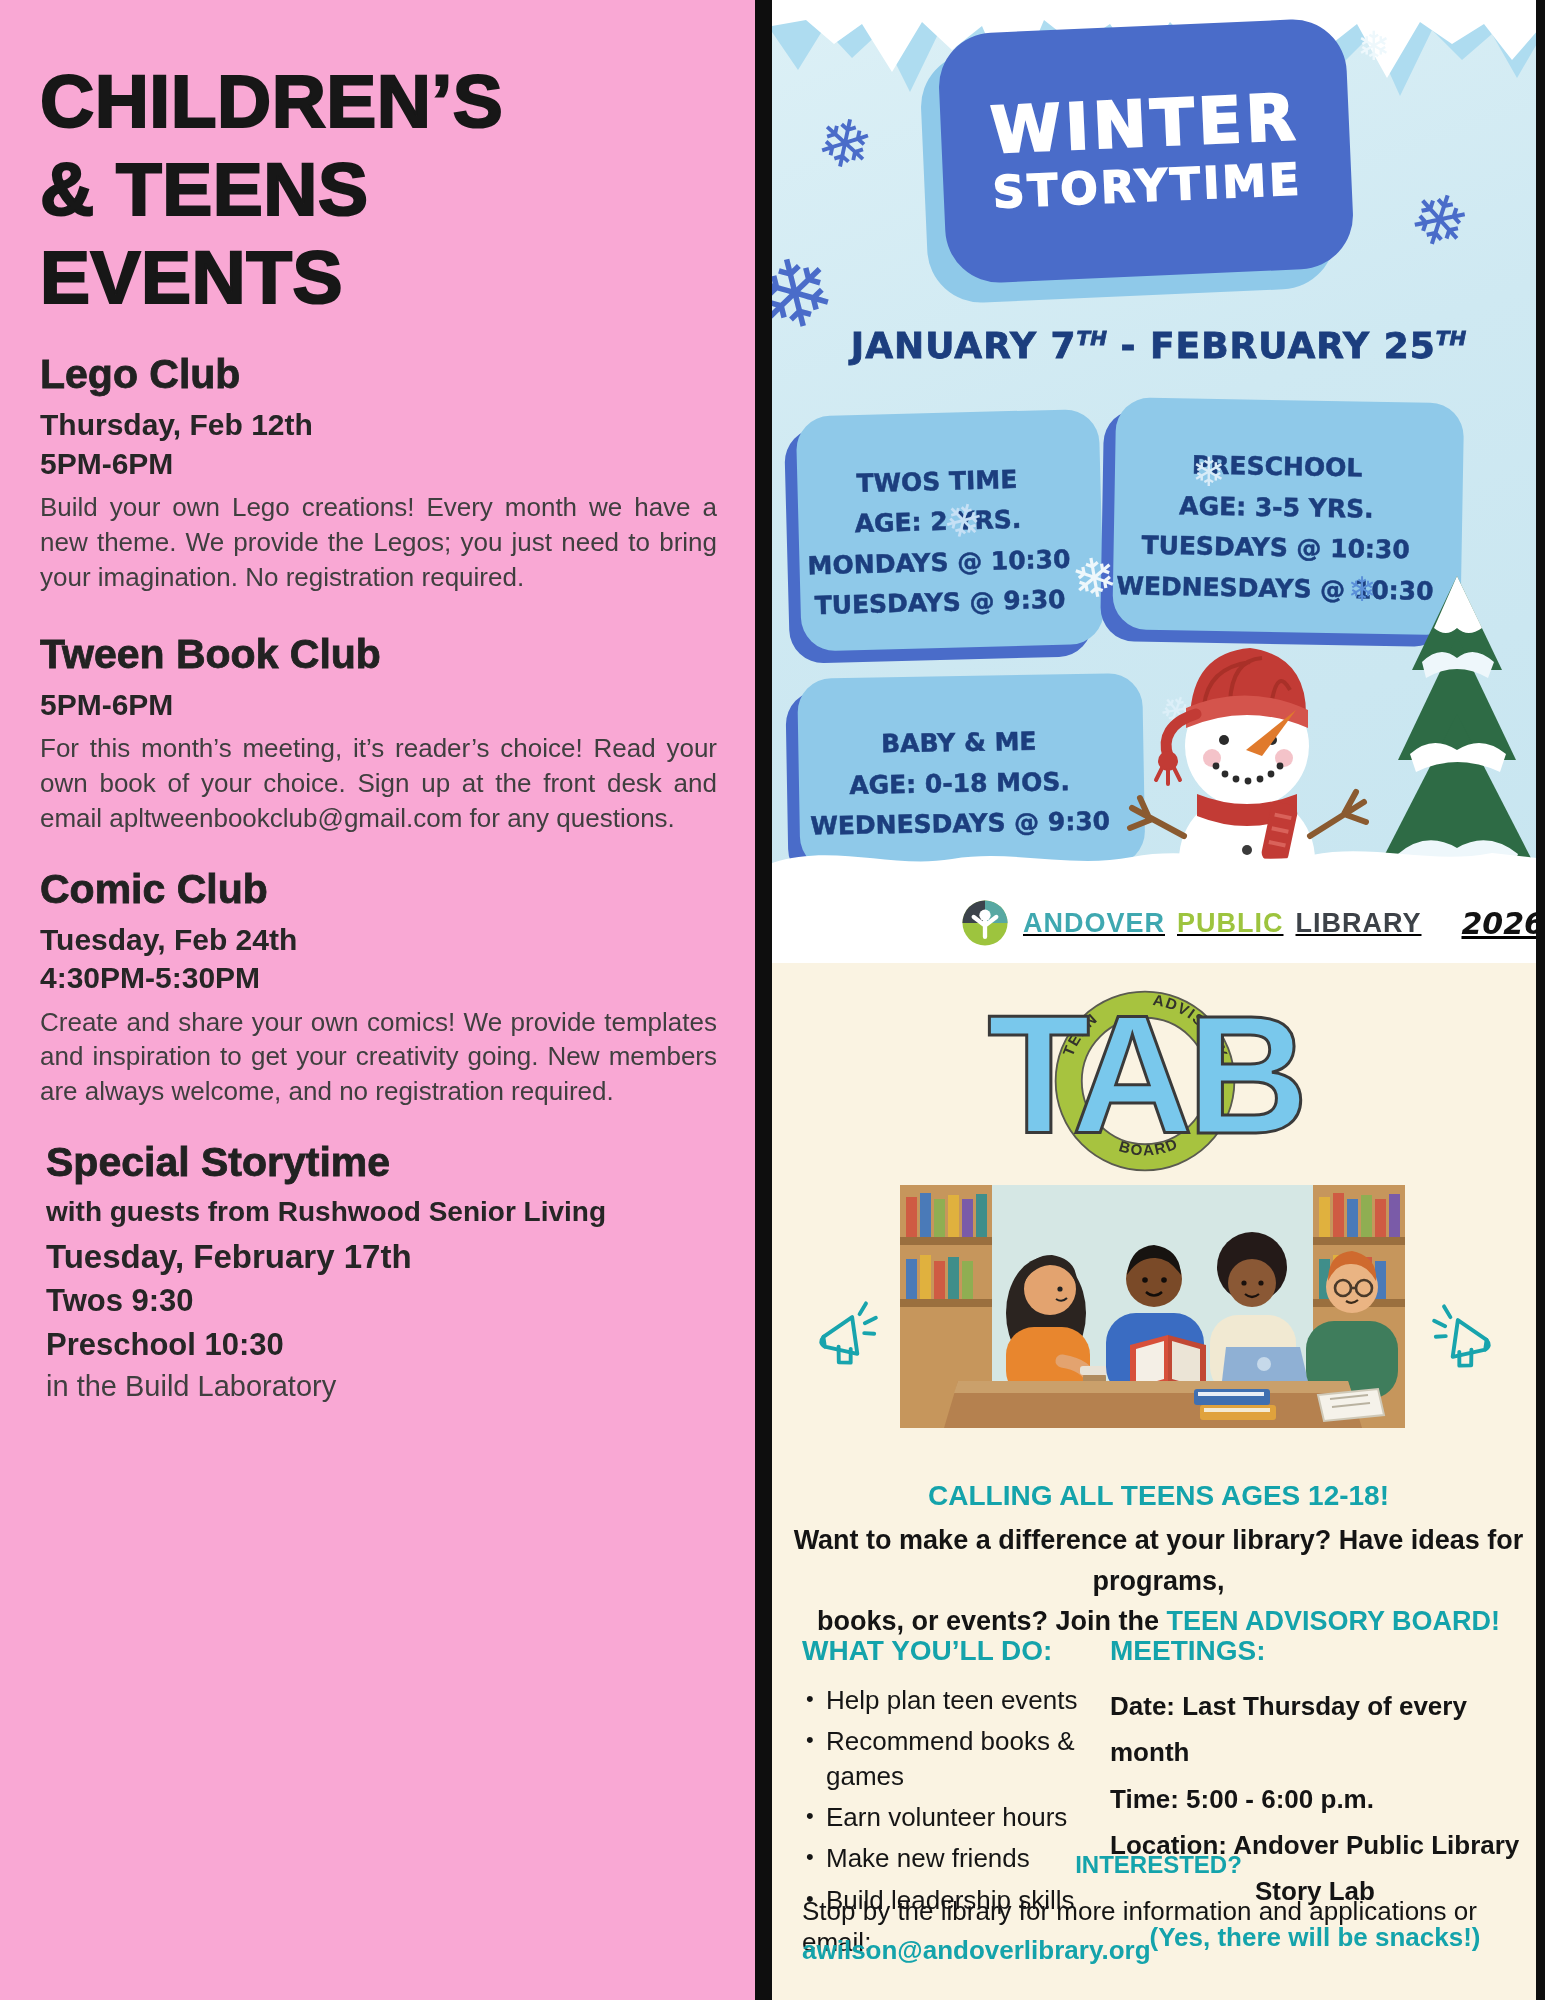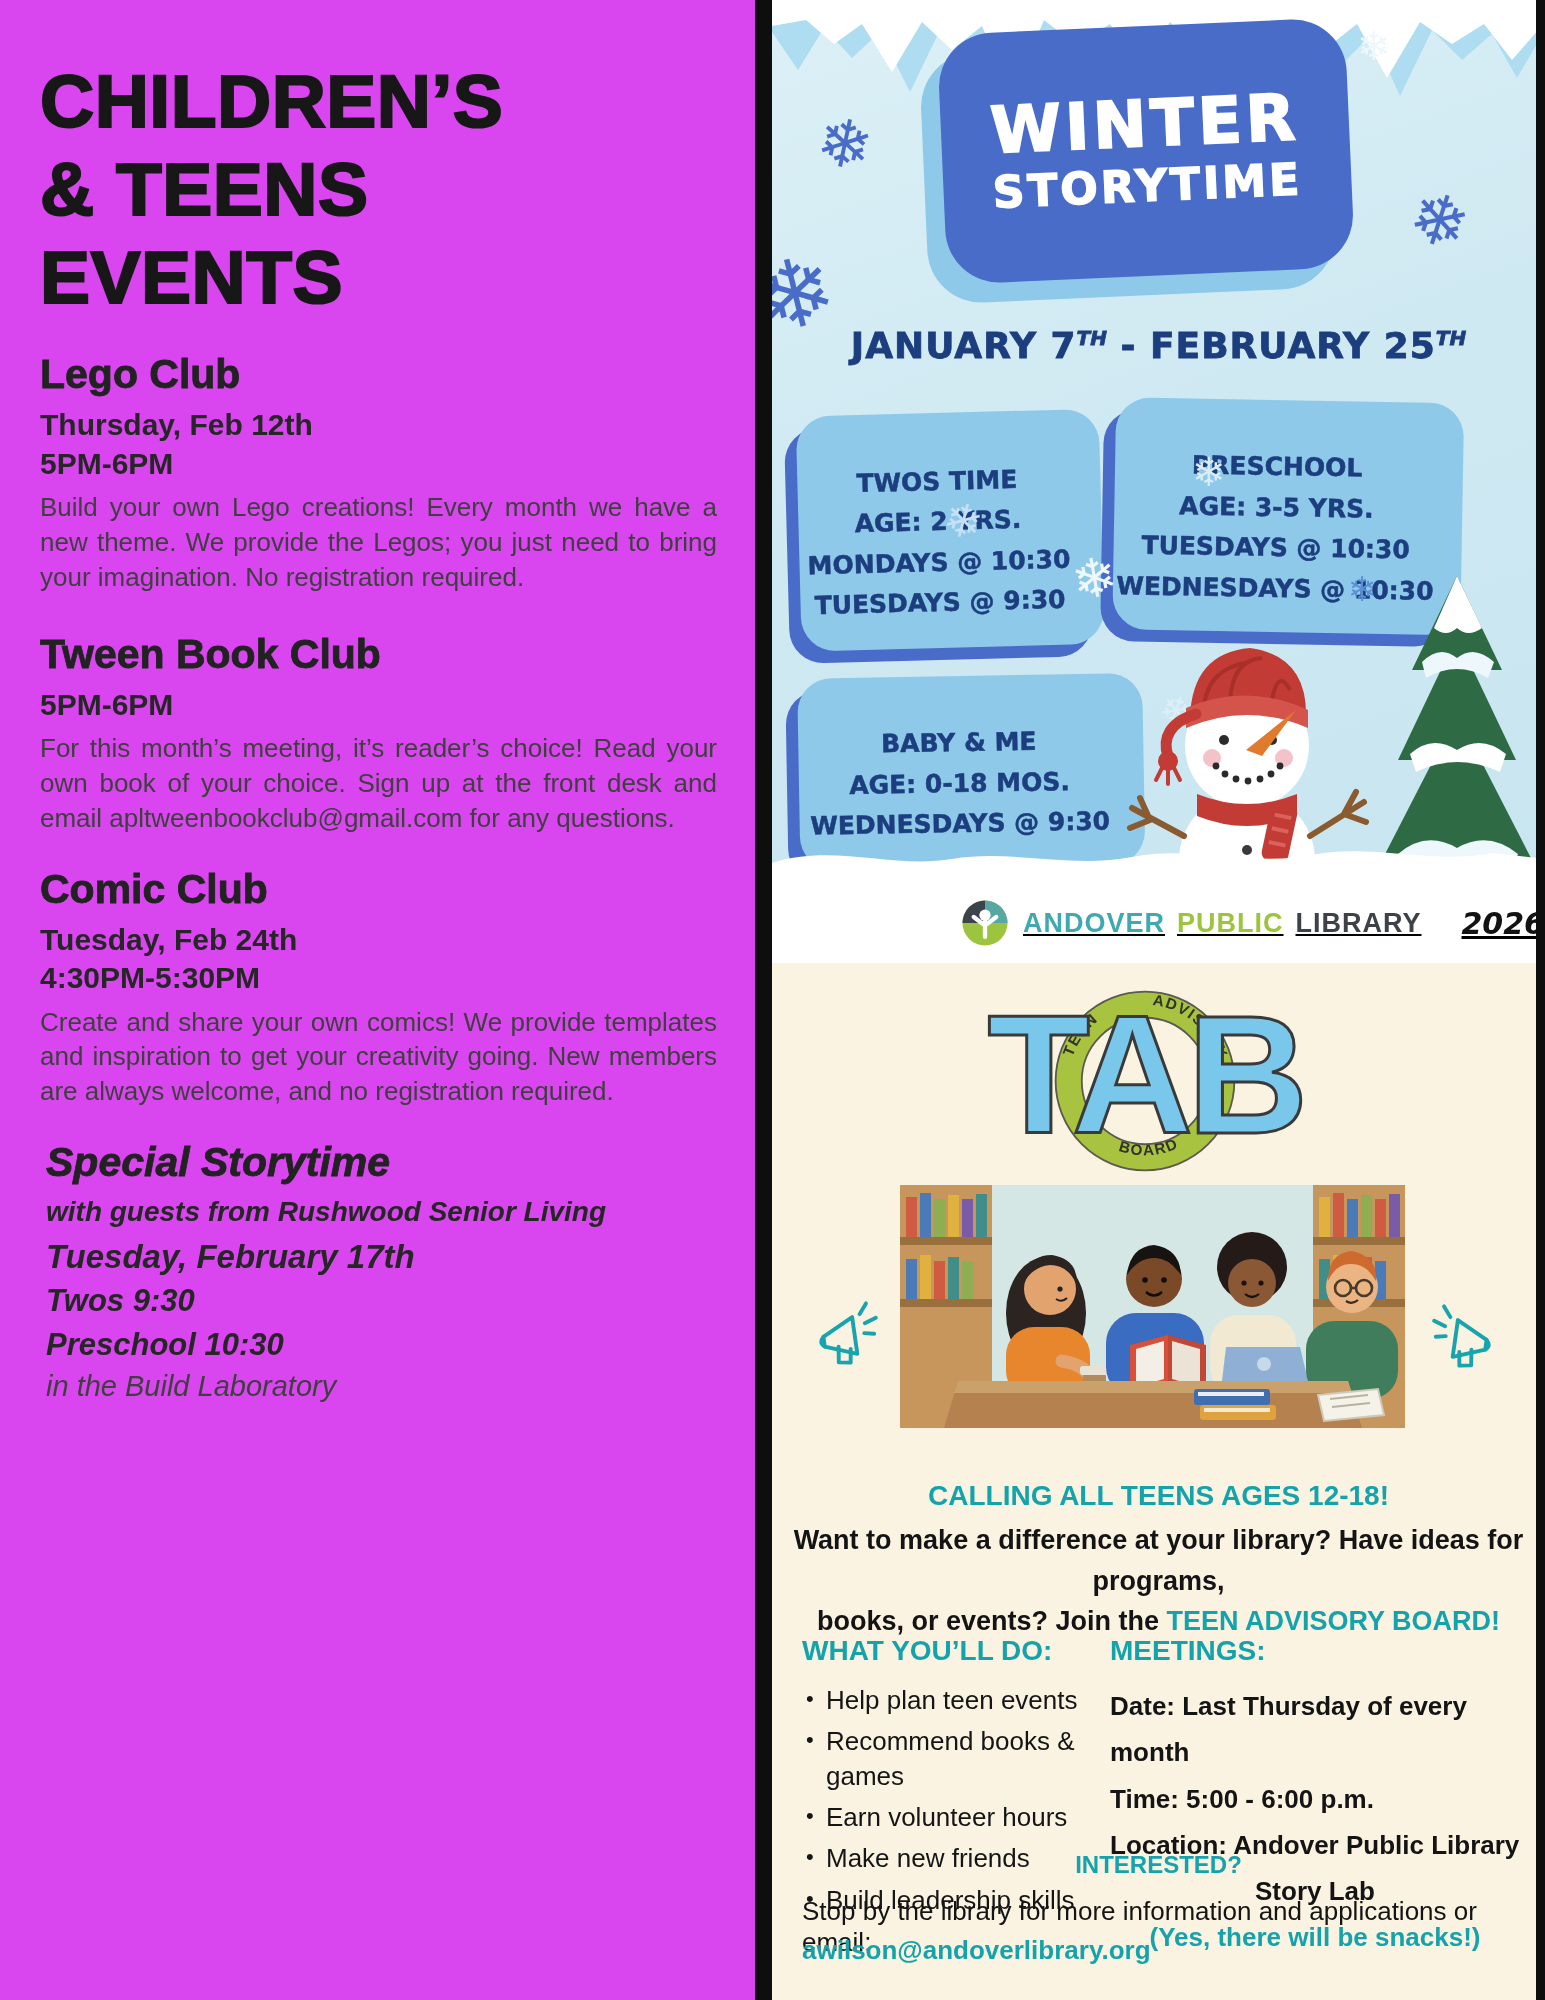--- a/index.html
+++ b/index.html
@@ -1,27 +1,27 @@
 <!DOCTYPE html>
 <html><head>
 <meta charset="utf-8">
 <style>
   html,body{margin:0;padding:0;}
   .page{position:relative;width:1545px;height:2000px;background:#ffffff;font-family:"Liberation Sans",sans-serif;overflow:hidden;}
 
   
-  .left{position:absolute;left:0;top:0;width:755px;height:2000px;background:#d946ef;padding:58px 38px 16px 40px;box-sizing:border-box;}
+  .left{position:absolute;left:0;top:0;width:755px;height:2000px;background:#f9a8d4;padding:58px 38px 16px 40px;box-sizing:border-box;}
   .main-title{font-weight:bold;color:#171717;-webkit-text-stroke:2.2px #171717;font-size:75px;line-height:1.17;letter-spacing:0.5px;}
   .event{margin-top:30px;}
   .event .ev-name{font-size:41px;font-weight:bold;color:#222;-webkit-text-stroke:0.8px #222;line-height:1.15;margin-bottom:8px;}
   .event .ev-date,.event .ev-time{font-size:30px;font-weight:bold;color:#262626;line-height:1.28;}
   .event .ev-desc{font-size:26px;color:#3f3f3f;line-height:1.34;text-align:justify;margin:7px 0 0;}
   .event.tween{margin-top:36px;}
   .event.comic{margin-top:30px;}
-  .event.special{padding-left:6px;font-style:italic;}
+  .event.special{padding-left:6px;}
   .event .ev-sub{font-size:28px;font-weight:bold;color:#262626;line-height:1.3;margin-bottom:4px;}
   .event .ev-date2{font-size:33px;font-weight:bold;color:#262626;line-height:1.35;}
   .event .ev-line{font-size:31px;font-weight:bold;color:#262626;line-height:1.4;}
   .event .ev-loc{font-size:29px;color:#3f3f3f;line-height:1.4;}
 
   
   .right{position:absolute;left:755px;top:0;width:790px;height:2000px;border-left:17px solid #0e0e0e;box-sizing:border-box;}
   .right-edge{position:absolute;right:0;top:0;width:9px;height:2000px;background:#0e0e0e;z-index:60;}
 
   

